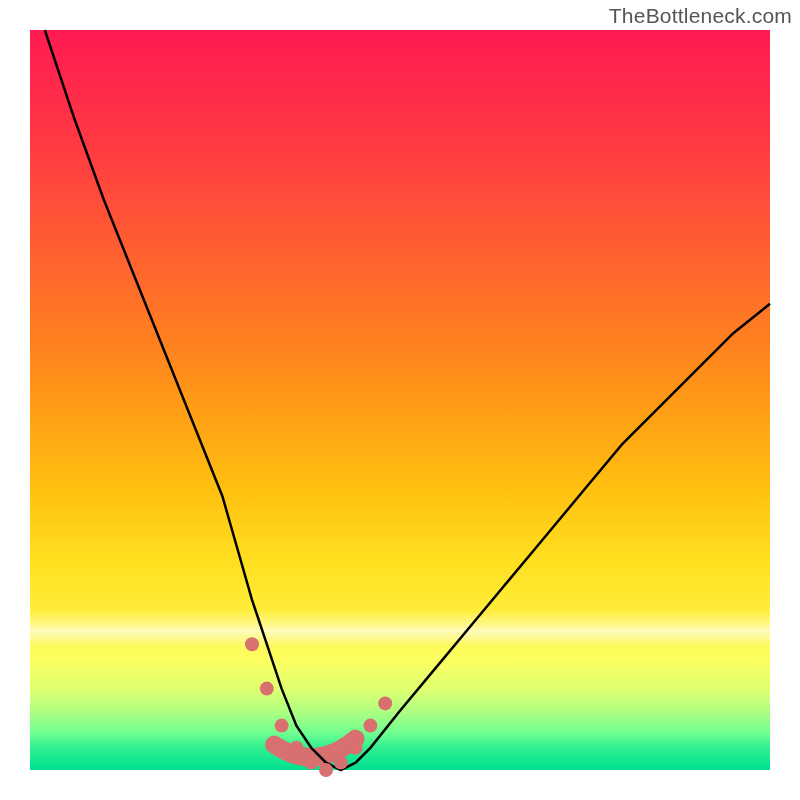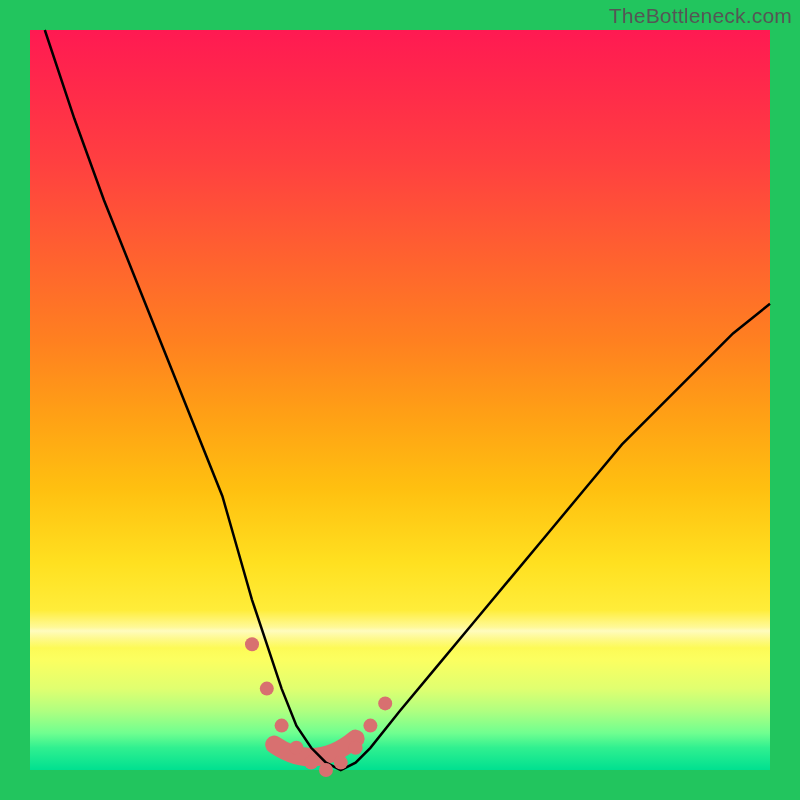--- a/index.html
+++ b/index.html
@@ -10,21 +10,21 @@
     background: #000000;
     overflow: hidden;
     font-family: Arial, Helvetica, sans-serif;
   }
   .frame {
     position: absolute;
     left: 0;
     top: 0;
     width: 800px;
     height: 800px;
-    background: #22c55e;
+    background: #ffffff;
   }
   .plot-area {
     position: absolute;
     
     left: 30px;
     top: 30px;
     width: 740px;
     height: 740px;
     
     background: linear-gradient(to bottom,

